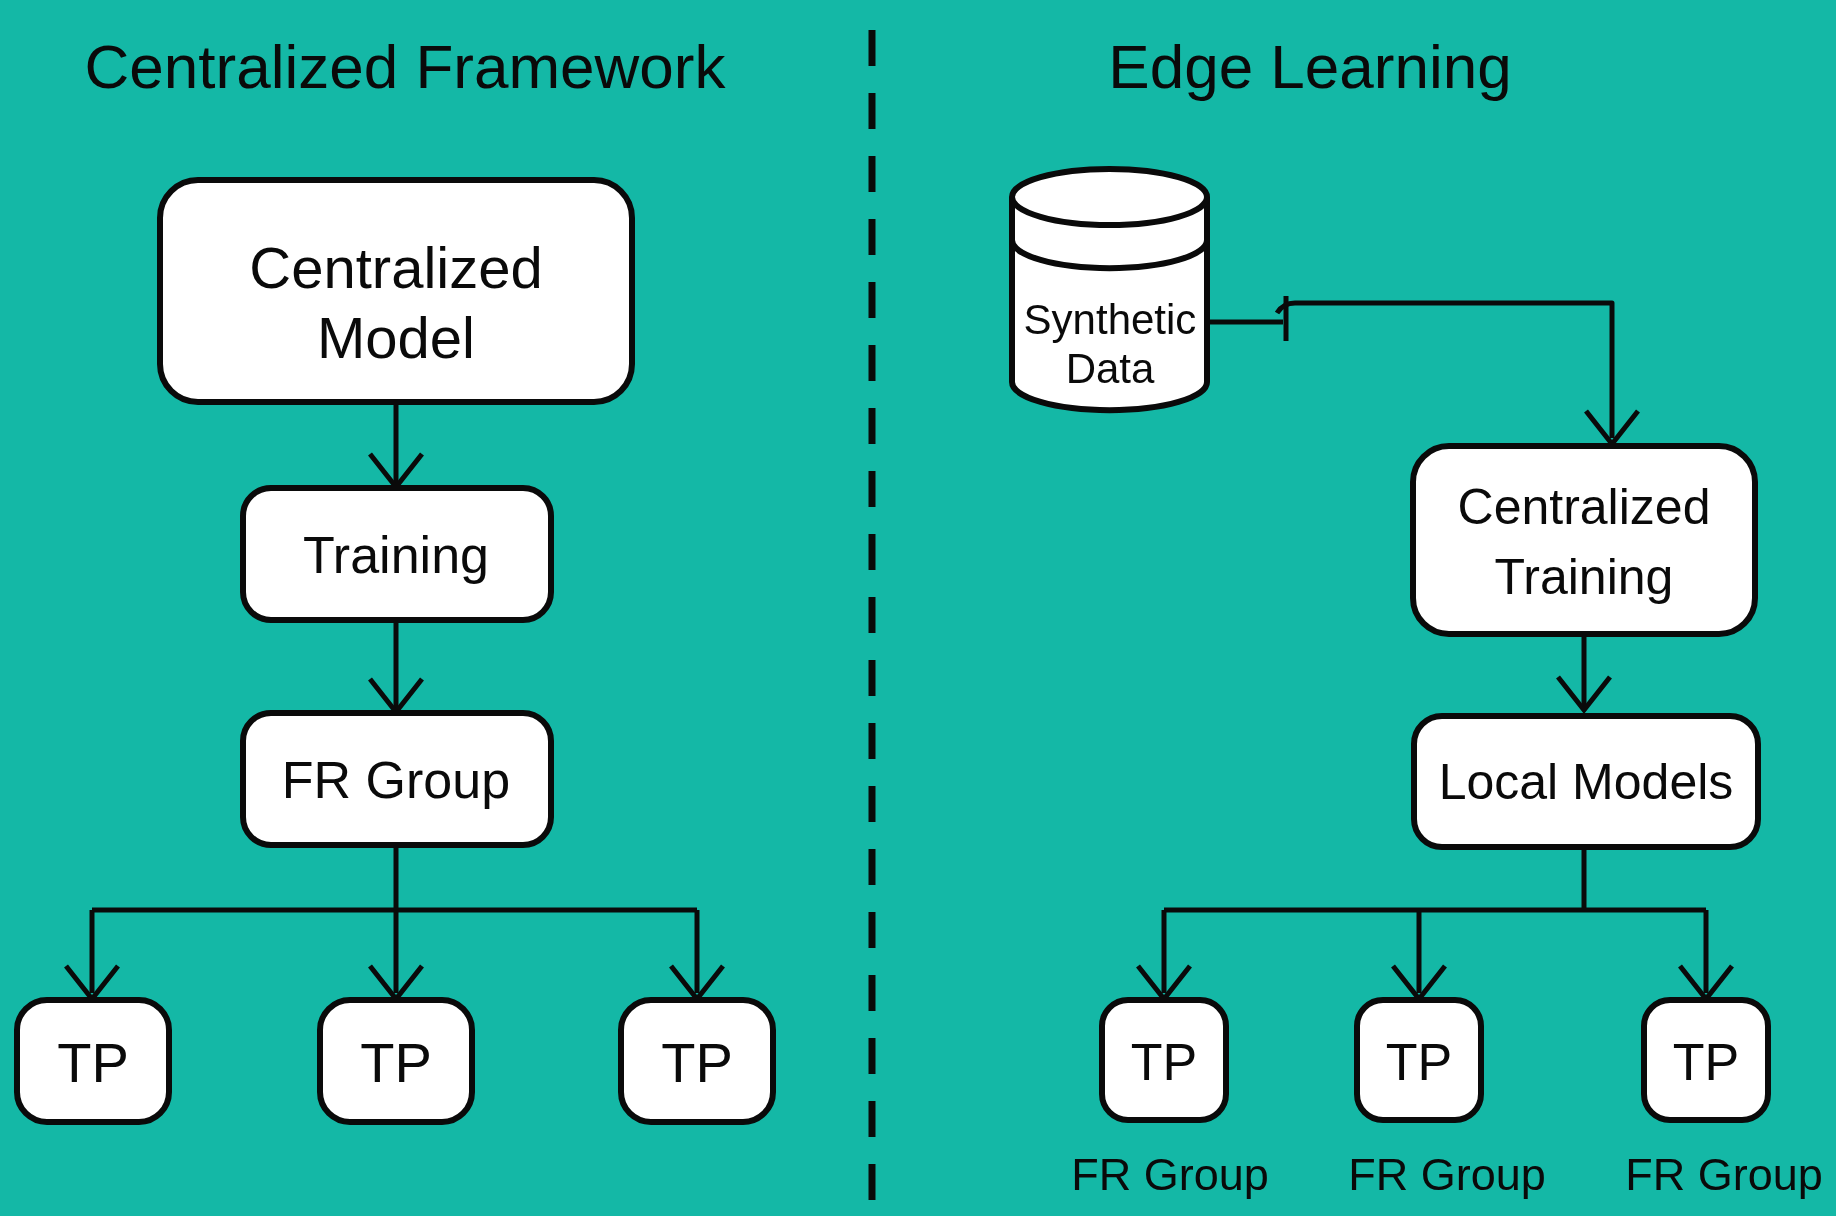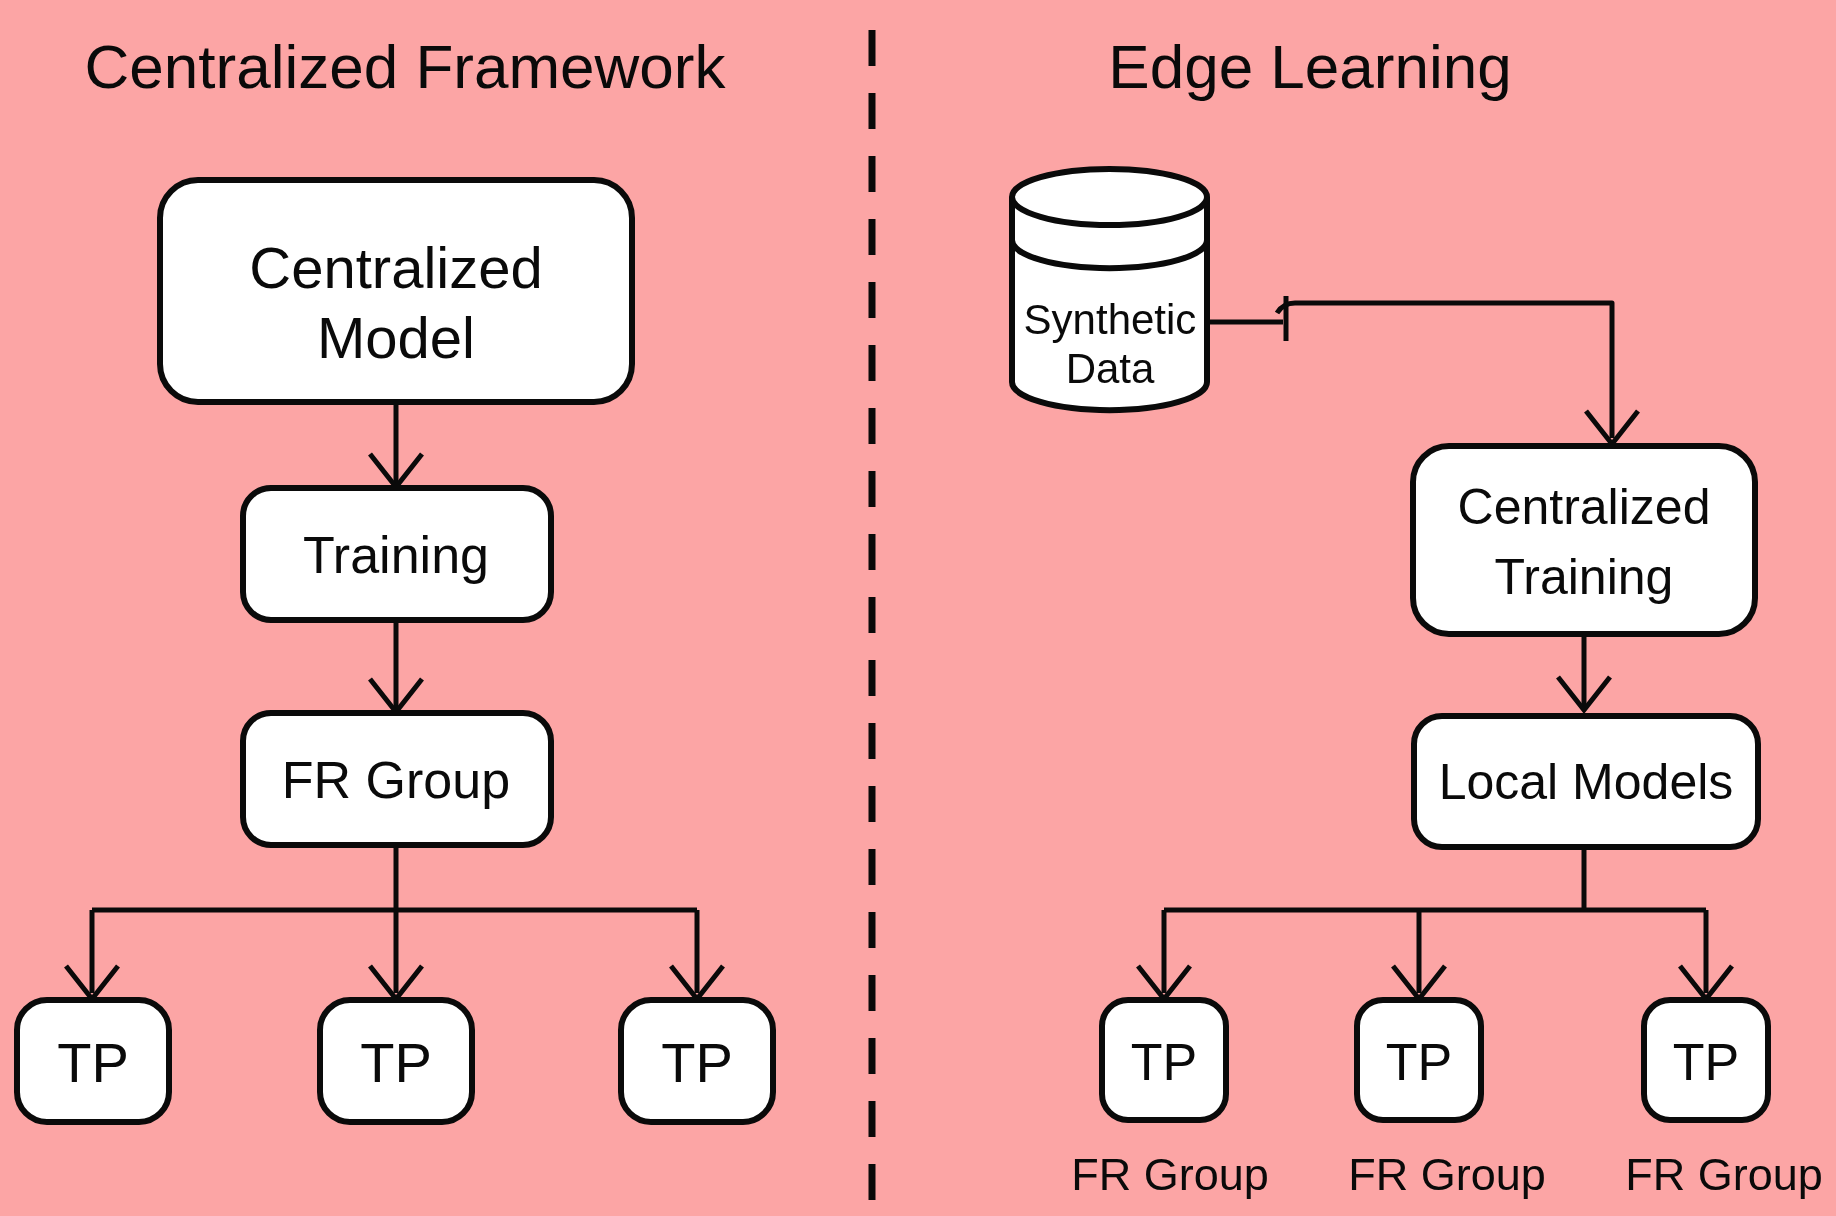--- a/index.html
+++ b/index.html
@@ -3,21 +3,21 @@
 <meta charset="utf-8">
 <style>
   html, body {
     margin: 0;
     padding: 0;
     background: #ffffff;
   }
   .canvas {
     width: 1836px;
     height: 1216px;
-    background: #fca5a5;
+    background: #14b8a6;
     position: relative;
   }
   svg {
     display: block;
   }
   .node-box {
     fill: #ffffff;
     stroke: #0a0a0a;
     stroke-width: 6;
   }

